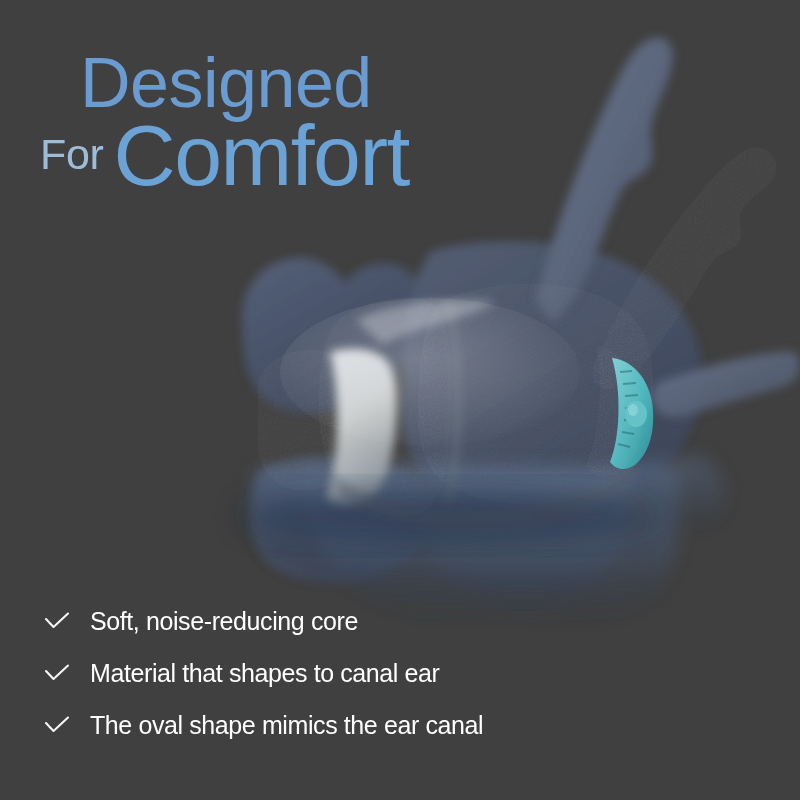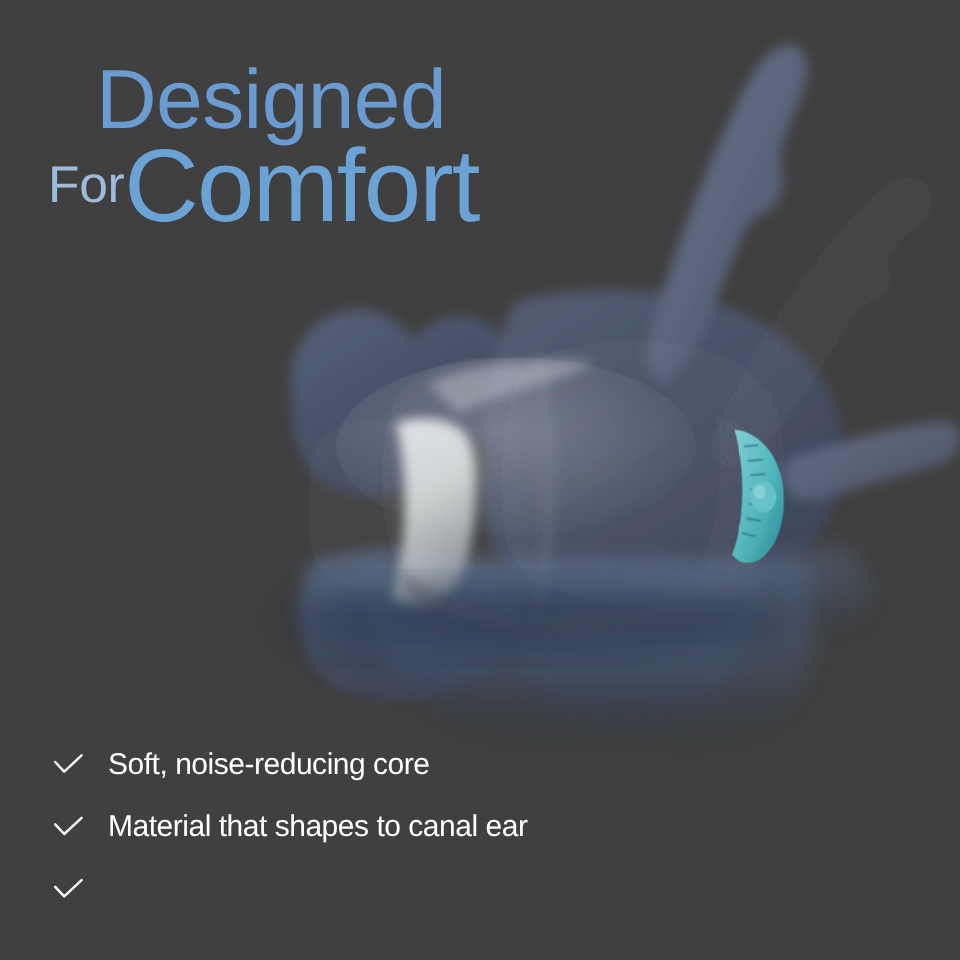--- a/index.html
+++ b/index.html
@@ -53,36 +53,37 @@
     position: relative;
     top: -16px;
   }
   #word-comfort {
     display: inline-block;
     font-size: 86px;
     font-weight: 300;
     color: #6ba3d6;
     letter-spacing: -1.5px;
     vertical-align: baseline;
+    margin-left: 10px;
   }
 
   
   #scene {
     position: absolute;
     left: 0; top: 0;
     width: 800px; height: 800px;
     z-index: 10;
   }
   #scene svg { display: block; }
 
   
   #features {
     position: absolute;
     left: 40px;
-    bottom: 32px;
+    bottom: 48px;
     z-index: 45;
     width: 560px;
   }
   .feature-row {
     display: flex;
     align-items: center;
     height: 50px;
     margin-bottom: 2px;
   }
   .feature-check {
@@ -307,17 +308,18 @@
       </span>
       <span class="feature-text">Material that shapes to canal ear</span>
     </div>
 
     <div class="feature-row">
       <span class="feature-check">
         <svg width="26" height="18" viewBox="0 0 26 18">
           <polyline points="2,7 9.5,15 24,1.5" fill="none" stroke="#f4f6f8" stroke-width="2.1" stroke-linecap="round" stroke-linejoin="round"></polyline>
         </svg>
       </span>
+      <span class="feature-text">The oval shape mimics the ear canal</span>
     </div>
 
   </div>
 
 </div>
 
 </body></html>

